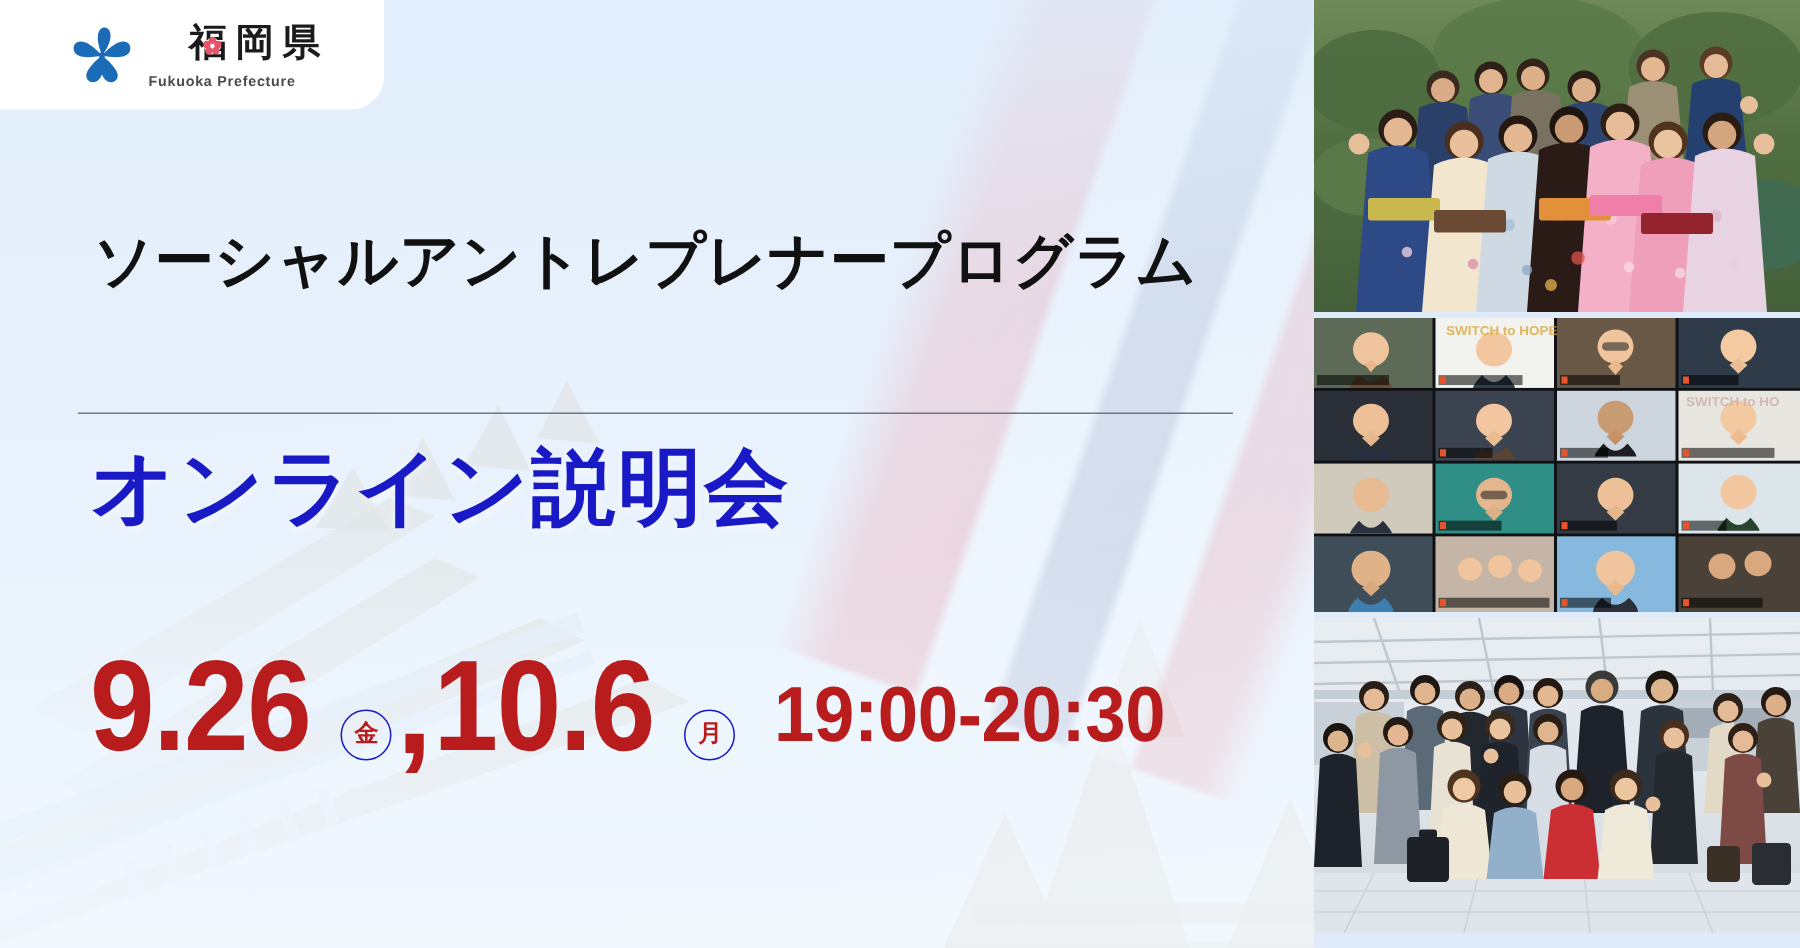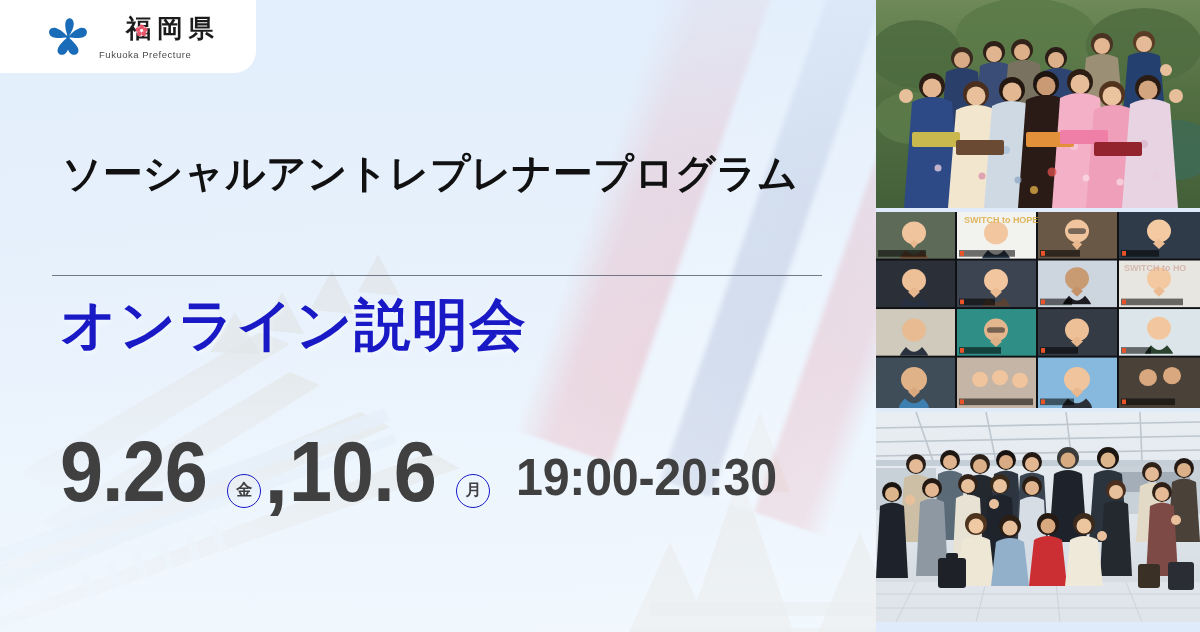--- a/index.html
+++ b/index.html
@@ -40,40 +40,40 @@
                    rgba(233,243,253,.55) 58%,rgba(240,247,254,.70) 100%);}
 
   
   .logo-box{position:absolute;left:0;top:0;width:256px;height:73px;background:#fff;
             border-bottom-right-radius:22px;display:flex;align-items:center;
             padding-left:46px;box-sizing:border-box;}
   .logo-mark{width:44px;height:44px;flex:0 0 auto;margin-right:9px;}
   .logo-txt{display:flex;flex-direction:column;justify-content:center;}
   .logo-kanji{height:30px;display:block;}
   .logo-roman{font-size:9.5px;letter-spacing:.055em;color:#4a4a4a;
-              margin-top:5px;font-weight:400;white-space:nowrap;}
+              margin-top:5px;font-weight:700;white-space:nowrap;}
 
   
   .content{position:absolute;left:52px;top:0;width:790px;height:507px;}
 
   .title-main{position:absolute;top:146px;left:10px;
       font-size:40px;font-weight:900;color:#111;letter-spacing:.012em;
       white-space:nowrap;transform:scaleX(.99);transform-origin:left center;}
   .title-sub{position:absolute;top:212px;left:10px;
       font-size:26.5px;font-weight:500;color:#1c1c1c;letter-spacing:.055em;
       white-space:nowrap;}
   .rule{position:absolute;top:275px;left:0;width:770px;height:1px;background:#5a6472;opacity:.85;}
 
   .headline{position:absolute;top:296px;left:8px;
       font-size:56px;line-height:1.04;font-weight:900;color:#1919c6;
       letter-spacing:.028em;white-space:nowrap;
       text-shadow:0 2px 6px rgba(255,255,255,.55);}
 
   .dateline{position:absolute;top:428px;left:8px;display:flex;align-items:baseline;
-            white-space:nowrap;color:#404040;}
+            white-space:nowrap;color:#b91c1c;}
   .dnum{font-size:86px;font-weight:700;letter-spacing:-.012em;line-height:1;
         transform:scaleX(.9);transform-origin:left bottom;display:inline-block;}
   .dow{display:inline-flex;align-items:center;justify-content:center;
        width:34px;height:34px;border:1.6px solid #1919c6;border-radius:50%;
        font-size:16px;font-weight:600;margin:0 2px 0 4px;
        position:relative;top:-6px;box-sizing:border-box;}
   .comma{font-size:86px;font-weight:700;line-height:1;margin:0 1px 0 1px;
          position:relative;top:2px;}
   .time{font-size:52px;font-weight:700;letter-spacing:-.005em;line-height:1;
         margin-left:24px;position:relative;top:-6px;

